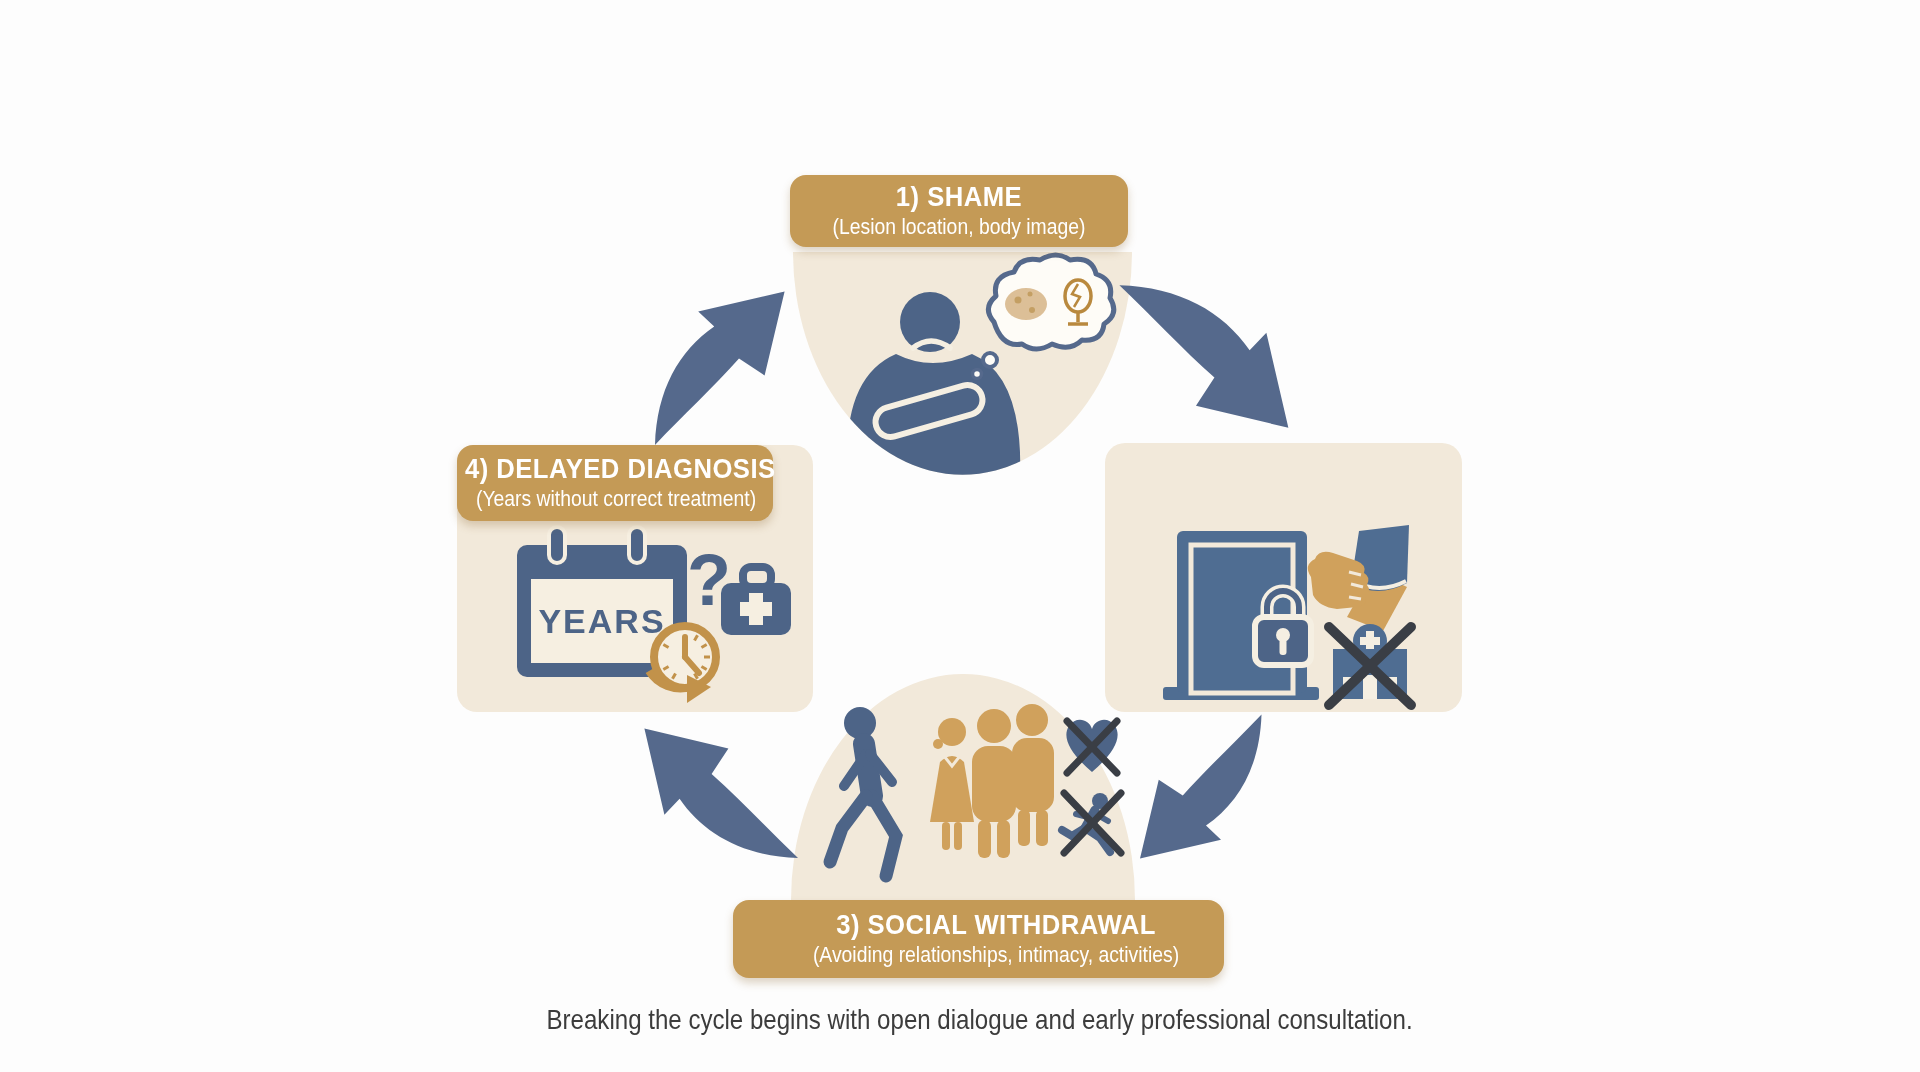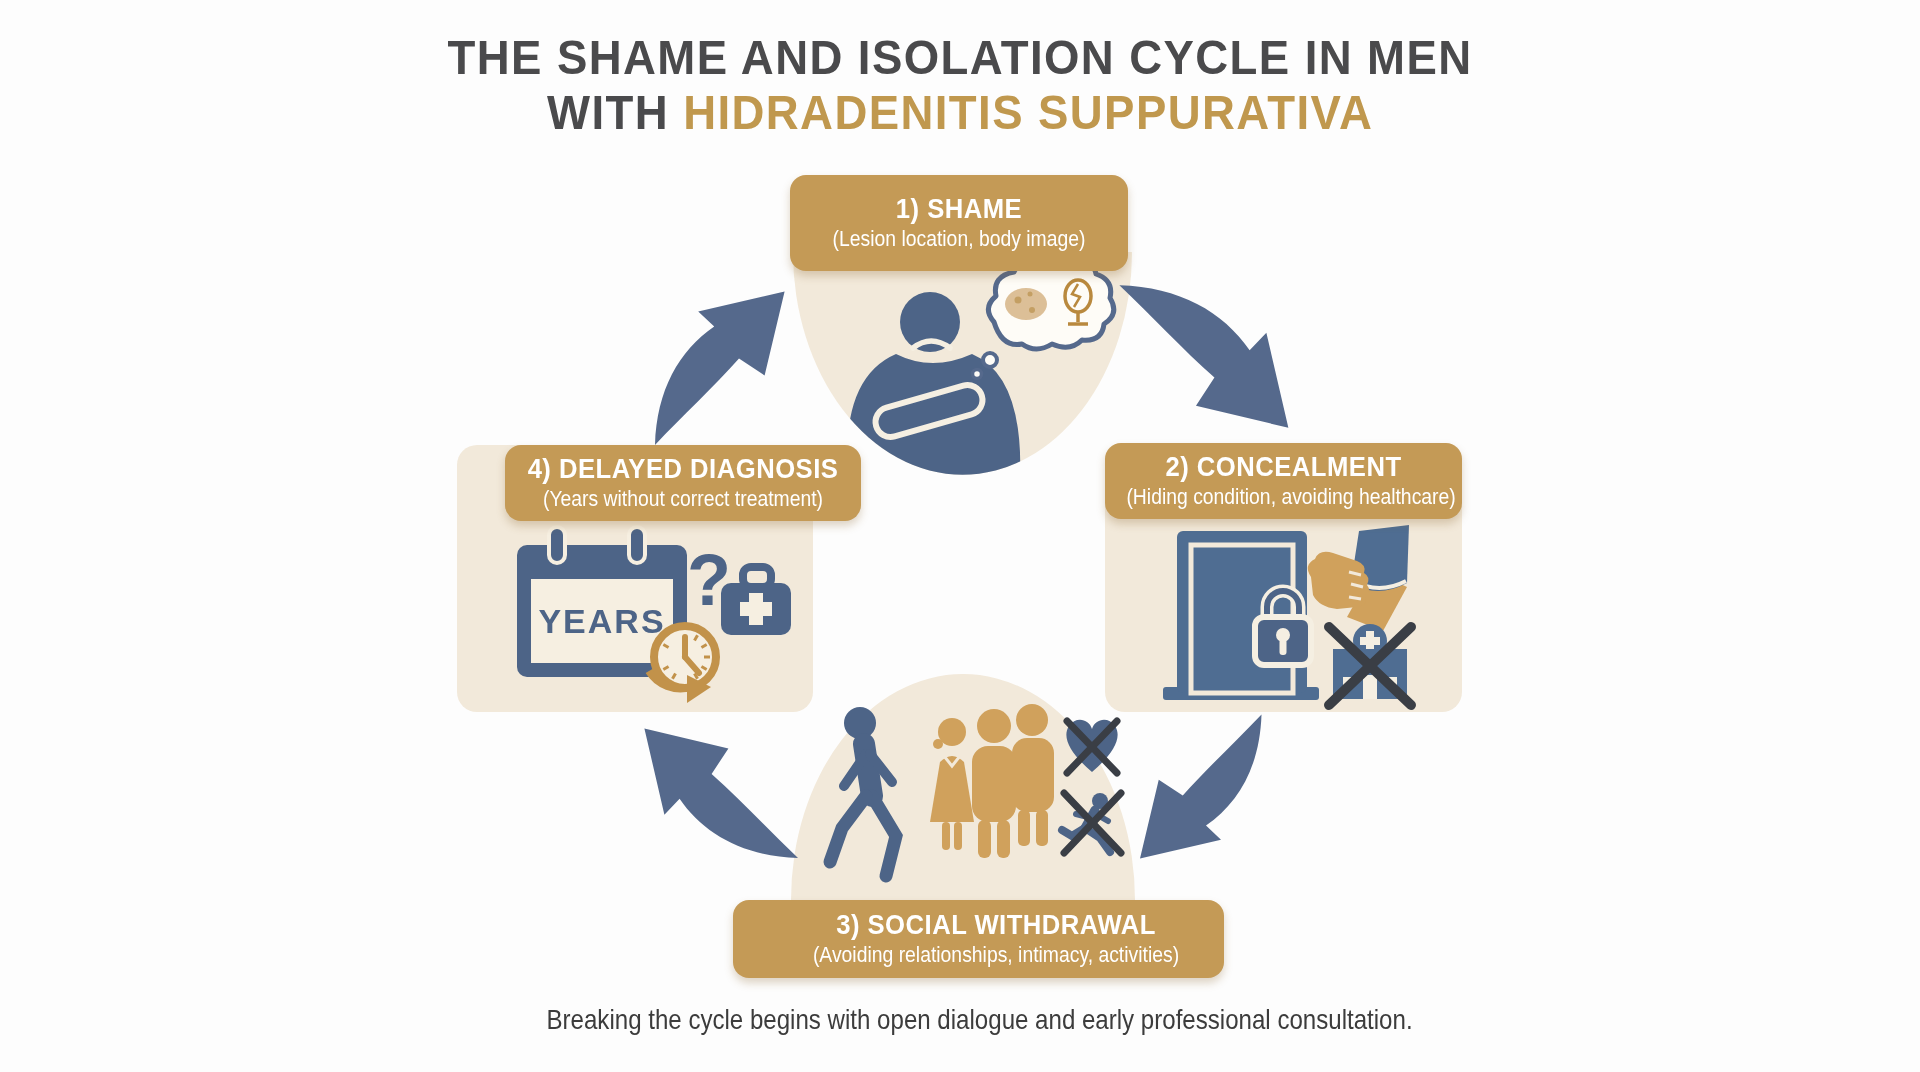--- a/index.html
+++ b/index.html
@@ -16,23 +16,23 @@
   .title .accent { color:var(--gold-text,#c0984e); font-weight:700; }
   
   .box { position:absolute; background:var(--gold,#c49a56); border-radius:16px;
          color:#fff; text-align:center; display:flex; flex-direction:column;
          justify-content:center; gap:1px; z-index:4;
          box-shadow:0 5px 9px rgba(140,105,50,.28); }
   .stage-label { font-weight:700; font-size:27px; white-space:nowrap;
                  transform:scaleX(.95); letter-spacing:.5px; }
   .stage-sub   { font-weight:500; font-size:22px; white-space:nowrap;
                  transform:scaleX(.88); }
-  .box-shame       { left:790px;  top:175px; width:338px; height:96px; }
+  .box-shame       { left:790px;  top:175px; width:338px; height:72px; }
   .box-concealment { left:1105px; top:443px; width:357px; height:76px; }
-  .box-delayed     { left:457px;  top:445px; width:356px; height:76px;margin-left:48px; }
+  .box-delayed     { left:457px;  top:445px; width:316px; height:76px; }
   .box-social      { left:733px;  top:900px; width:456px; height:78px;padding-left:35px; }
   
   .panel { position:absolute; background:var(--cream,#f2e9da); border-radius:20px; z-index:1; }
   .panel-concealment { left:1105px; top:443px; width:357px; height:269px; }
   .panel-delayed     { left:457px;  top:445px; width:356px; height:267px; }
   
   .art { position:absolute; z-index:2; }
   #shame-art       { left:780px;  top:250px; }
   #concealment-art { left:1105px; top:519px; }
   #delayed-art     { left:457px;  top:521px; }
@@ -41,24 +41,20 @@
   
   .footer { position:absolute; top:1004px; left:0; right:0; text-align:center;
             font-size:28px; color:var(--footer-gray,#3c3c3c);padding-left:39px; }
   .footer span { display:inline-block; transform:scaleX(.86); white-space:nowrap; }
 </style>
 </head>
 <body>
 
 <div class="canvas">
 
-  <header class="title">
-    <div class="tline">THE SHAME AND ISOLATION CYCLE IN MEN</div><br>
-    <div class="tline"><span>WITH </span><span class="accent">HIDRADENITIS SUPPURATIVA</span></div>
-  </header>
 
   <svg class="arrows" width="1920" height="1072" viewBox="0 0 1920 1072">
     <defs>
       <path id="swoosh" d="M 10,200 C 12,132 40,82 84,52 L 64,33 L 172,8 L 147,113 L 115,92 C 84,127 44,164 10,200 Z"></path>
     </defs>
     <use href="#swoosh" fill="var(--arrow)" transform="translate(647 285) scale(0.8)"></use>
     <use href="#swoosh" fill="var(--arrow)" transform="translate(1115 272) scale(0.88) rotate(90 100 105)"></use>
     <use href="#swoosh" fill="var(--arrow)" transform="translate(1119 707) scale(0.75) rotate(180 100 105)"></use>
     <use href="#swoosh" fill="var(--arrow)" transform="translate(642 702) scale(0.8) rotate(270 100 105)"></use>
   </svg>
@@ -127,24 +123,20 @@
       <rect x="228" y="130" width="74" height="50" fill="var(--blue-door)"></rect>
       <rect x="258" y="156" width="14" height="24" fill="var(--white-gap)"></rect>
       <rect x="238" y="158" width="10" height="12" fill="var(--white-gap)"></rect>
       <rect x="282" y="158" width="10" height="12" fill="var(--white-gap)"></rect>
       <g stroke="var(--x-dark)" stroke-width="10" stroke-linecap="round">
         <line x1="224" y1="108" x2="306" y2="186"></line>
         <line x1="306" y1="108" x2="224" y2="186"></line>
       </g>
     </g>
   </svg>
-  <div class="box box-concealment">
-    <div class="stage-label">2) CONCEALMENT</div>
-    <div class="stage-sub">(Hiding condition, avoiding healthcare)</div>
-  </div>
 
   <div class="panel panel-delayed"></div>
   <svg id="delayed-art" class="art" width="356" height="191" viewBox="0 0 356 191">
     <g>
       <rect x="60" y="24" width="170" height="132" rx="10" fill="var(--blue)"></rect>
       <rect x="74" y="58" width="142" height="84" fill="#f6efe1"></rect>
       <rect x="92" y="6" width="16" height="36" rx="8" fill="var(--blue)" stroke="#f6efe1" stroke-width="4"></rect>
       <rect x="172" y="6" width="16" height="36" rx="8" fill="var(--blue)" stroke="#f6efe1" stroke-width="4"></rect>
       <text x="145" y="112" text-anchor="middle" font-size="34" font-weight="bold" letter-spacing="2" fill="var(--blue)">YEARS</text>
     </g>

